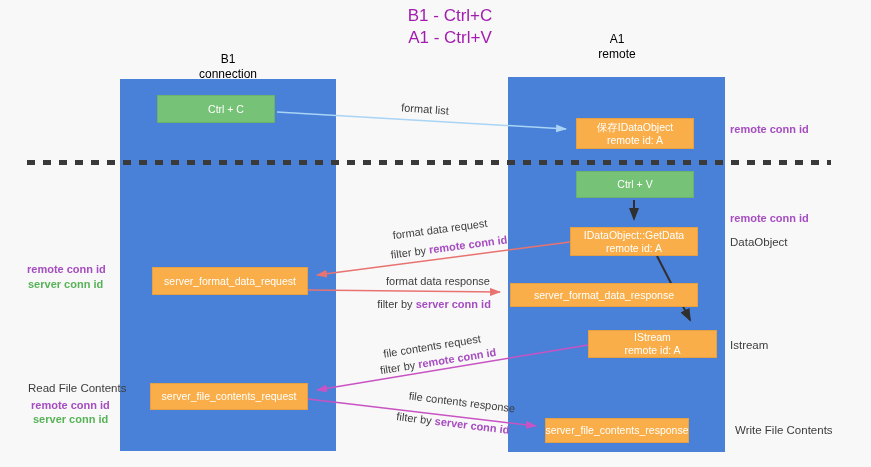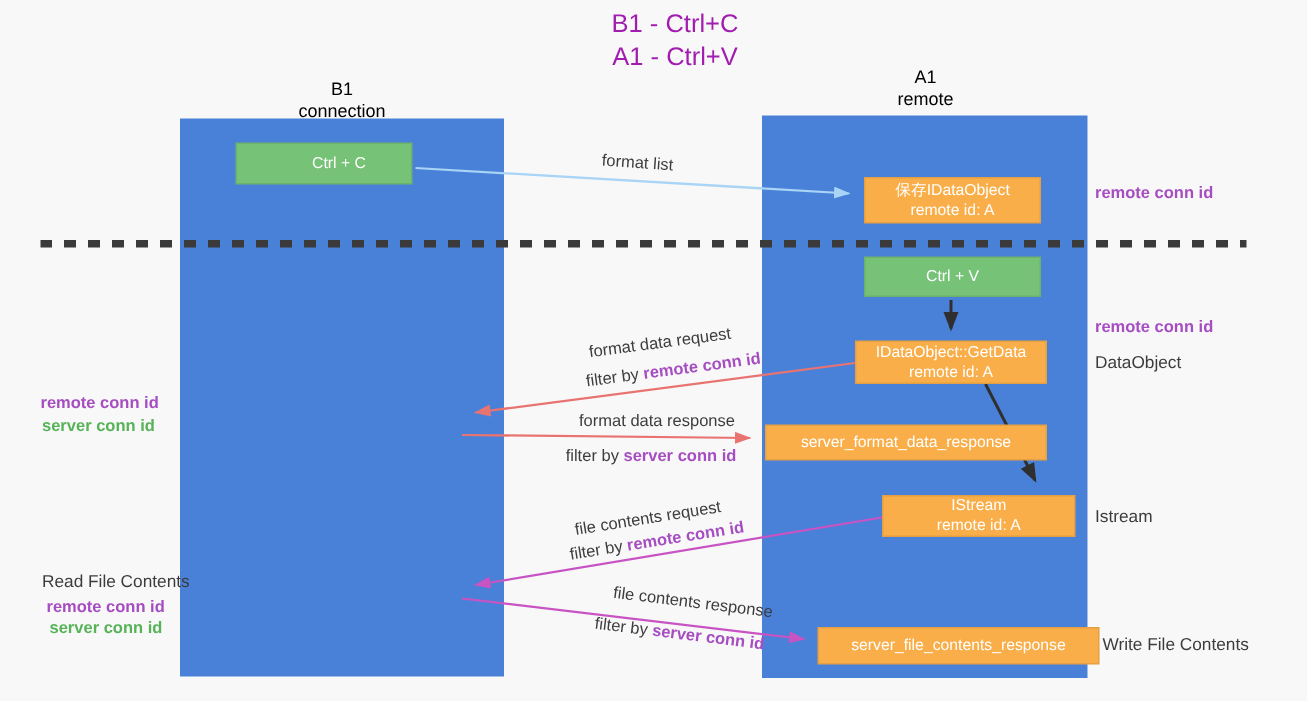--- a/index.html
+++ b/index.html
@@ -31,21 +31,21 @@
 
   <div class="abs title">
     <div>B1 - Ctrl+C</div>
     <div>A1 - Ctrl+V</div>
   </div>
 
   <div class="abs col-header" style="left:228px;top:52px;">
     <div>B1</div>
     <div>connection</div>
   </div>
-  <div class="abs col-header" style="left:617px;top:44px;">
+  <div class="abs col-header" style="left:617px;top:32px;">
     <div>A1</div>
     <div>remote</div>
   </div>
 
   <div class="abs lane lane-left"></div>
   <div class="abs lane lane-right"></div>
 
   <div class="abs dashed"></div>
 
   <svg class="abs arrows">
@@ -83,32 +83,38 @@
 
   <div class="abs node green" style="left:576px;top:171px;width:118px;height:27px;">
     <span>Ctrl + V</span>
   </div>
 
   <div class="abs node orange" style="left:570px;top:227px;width:128px;height:29px;">
     <span>IDataObject::GetData</span>
     <span>remote id: A</span>
   </div>
 
+  <div class="abs node orange" style="left:152px;top:267px;width:156px;height:28px;">
+    <span>server_format_data_request</span>
+  </div>
 
   <div class="abs node orange" style="left:510px;top:283px;width:188px;height:24px;">
     <span>server_format_data_response</span>
   </div>
 
   <div class="abs node orange" style="left:588px;top:330px;width:129px;height:28px;">
     <span>IStream</span>
     <span>remote id: A</span>
   </div>
 
+  <div class="abs node orange" style="left:150px;top:383px;width:158px;height:27px;">
+    <span>server_file_contents_request</span>
+  </div>
 
-  <div class="abs node orange" style="left:545px;top:418px;width:188px;height:25px;">
+  <div class="abs node orange" style="left:545px;top:418px;width:144px;height:25px;">
     <span>server_file_contents_response</span>
   </div>
 
   <div class="abs edge-label" style="left:425px;top:109px;transform:translate(-50%,-50%) rotate(4deg);">format list</div>
 
   <div class="abs edge-label" style="left:440px;top:229px;transform:translate(-50%,-50%) rotate(-7.5deg);">format data request</div>
   <div class="abs edge-label" style="left:449px;top:247px;transform:translate(-50%,-50%) rotate(-7.5deg);">
     <span>filter by</span>
     <span class="purple bold">remote conn id</span>
   </div>

